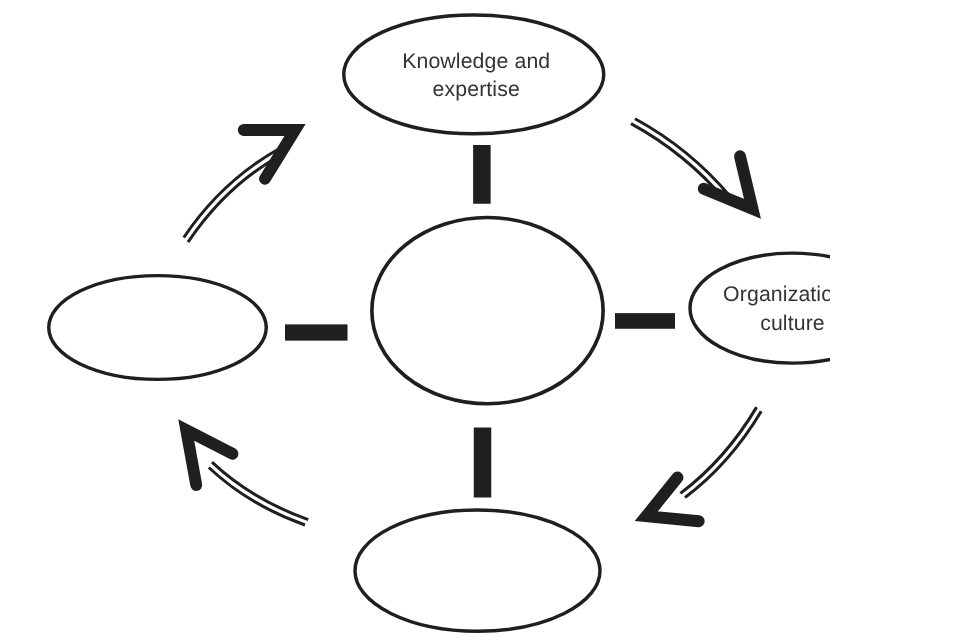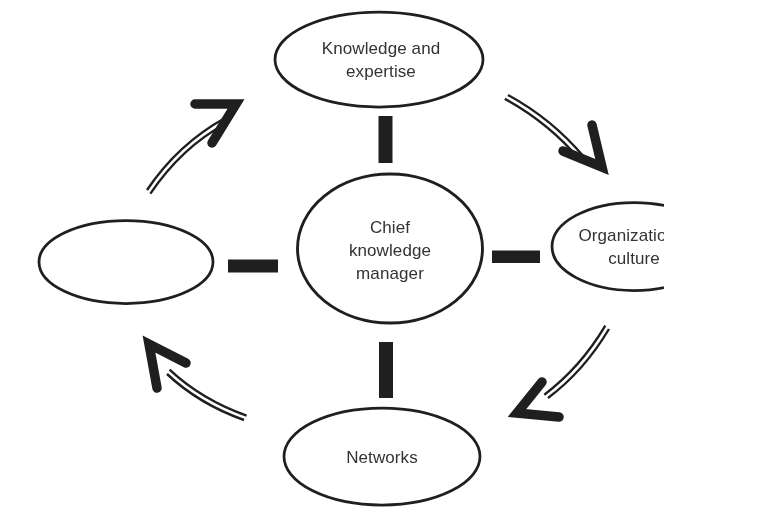--- a/index.html
+++ b/index.html
@@ -61,20 +61,18 @@
 
     <g stroke="#1f1f1f" fill="none">
       <path d="M 244 420 Q 199 404 167 374" stroke-width="2.4"></path>
       <path d="M 246.6 415.7 Q 201.6 399.7 169.6 369.7" stroke-width="2.4"></path>
       <path d="M 186 363 L 149 344 L 157 388" stroke-width="9.5" stroke-linejoin="miter" stroke-linecap="round"></path>
     </g>
   </svg>
 
   <div class="node-label" style="left:381px; top:60px; width:155px;">Knowledge and expertise</div>
 
-  <div class="node-label" style="left:390px; top:250px; width:120px;">Chief knowledge manager</div>
 
   <div class="node-label" style="left:634px; top:247px; width:145px;">Organizational culture</div>
 
-  <div class="node-label" style="left:382px; top:457px; width:140px;">Networks</div>
 
 
 </div>
 
 </body></html>

